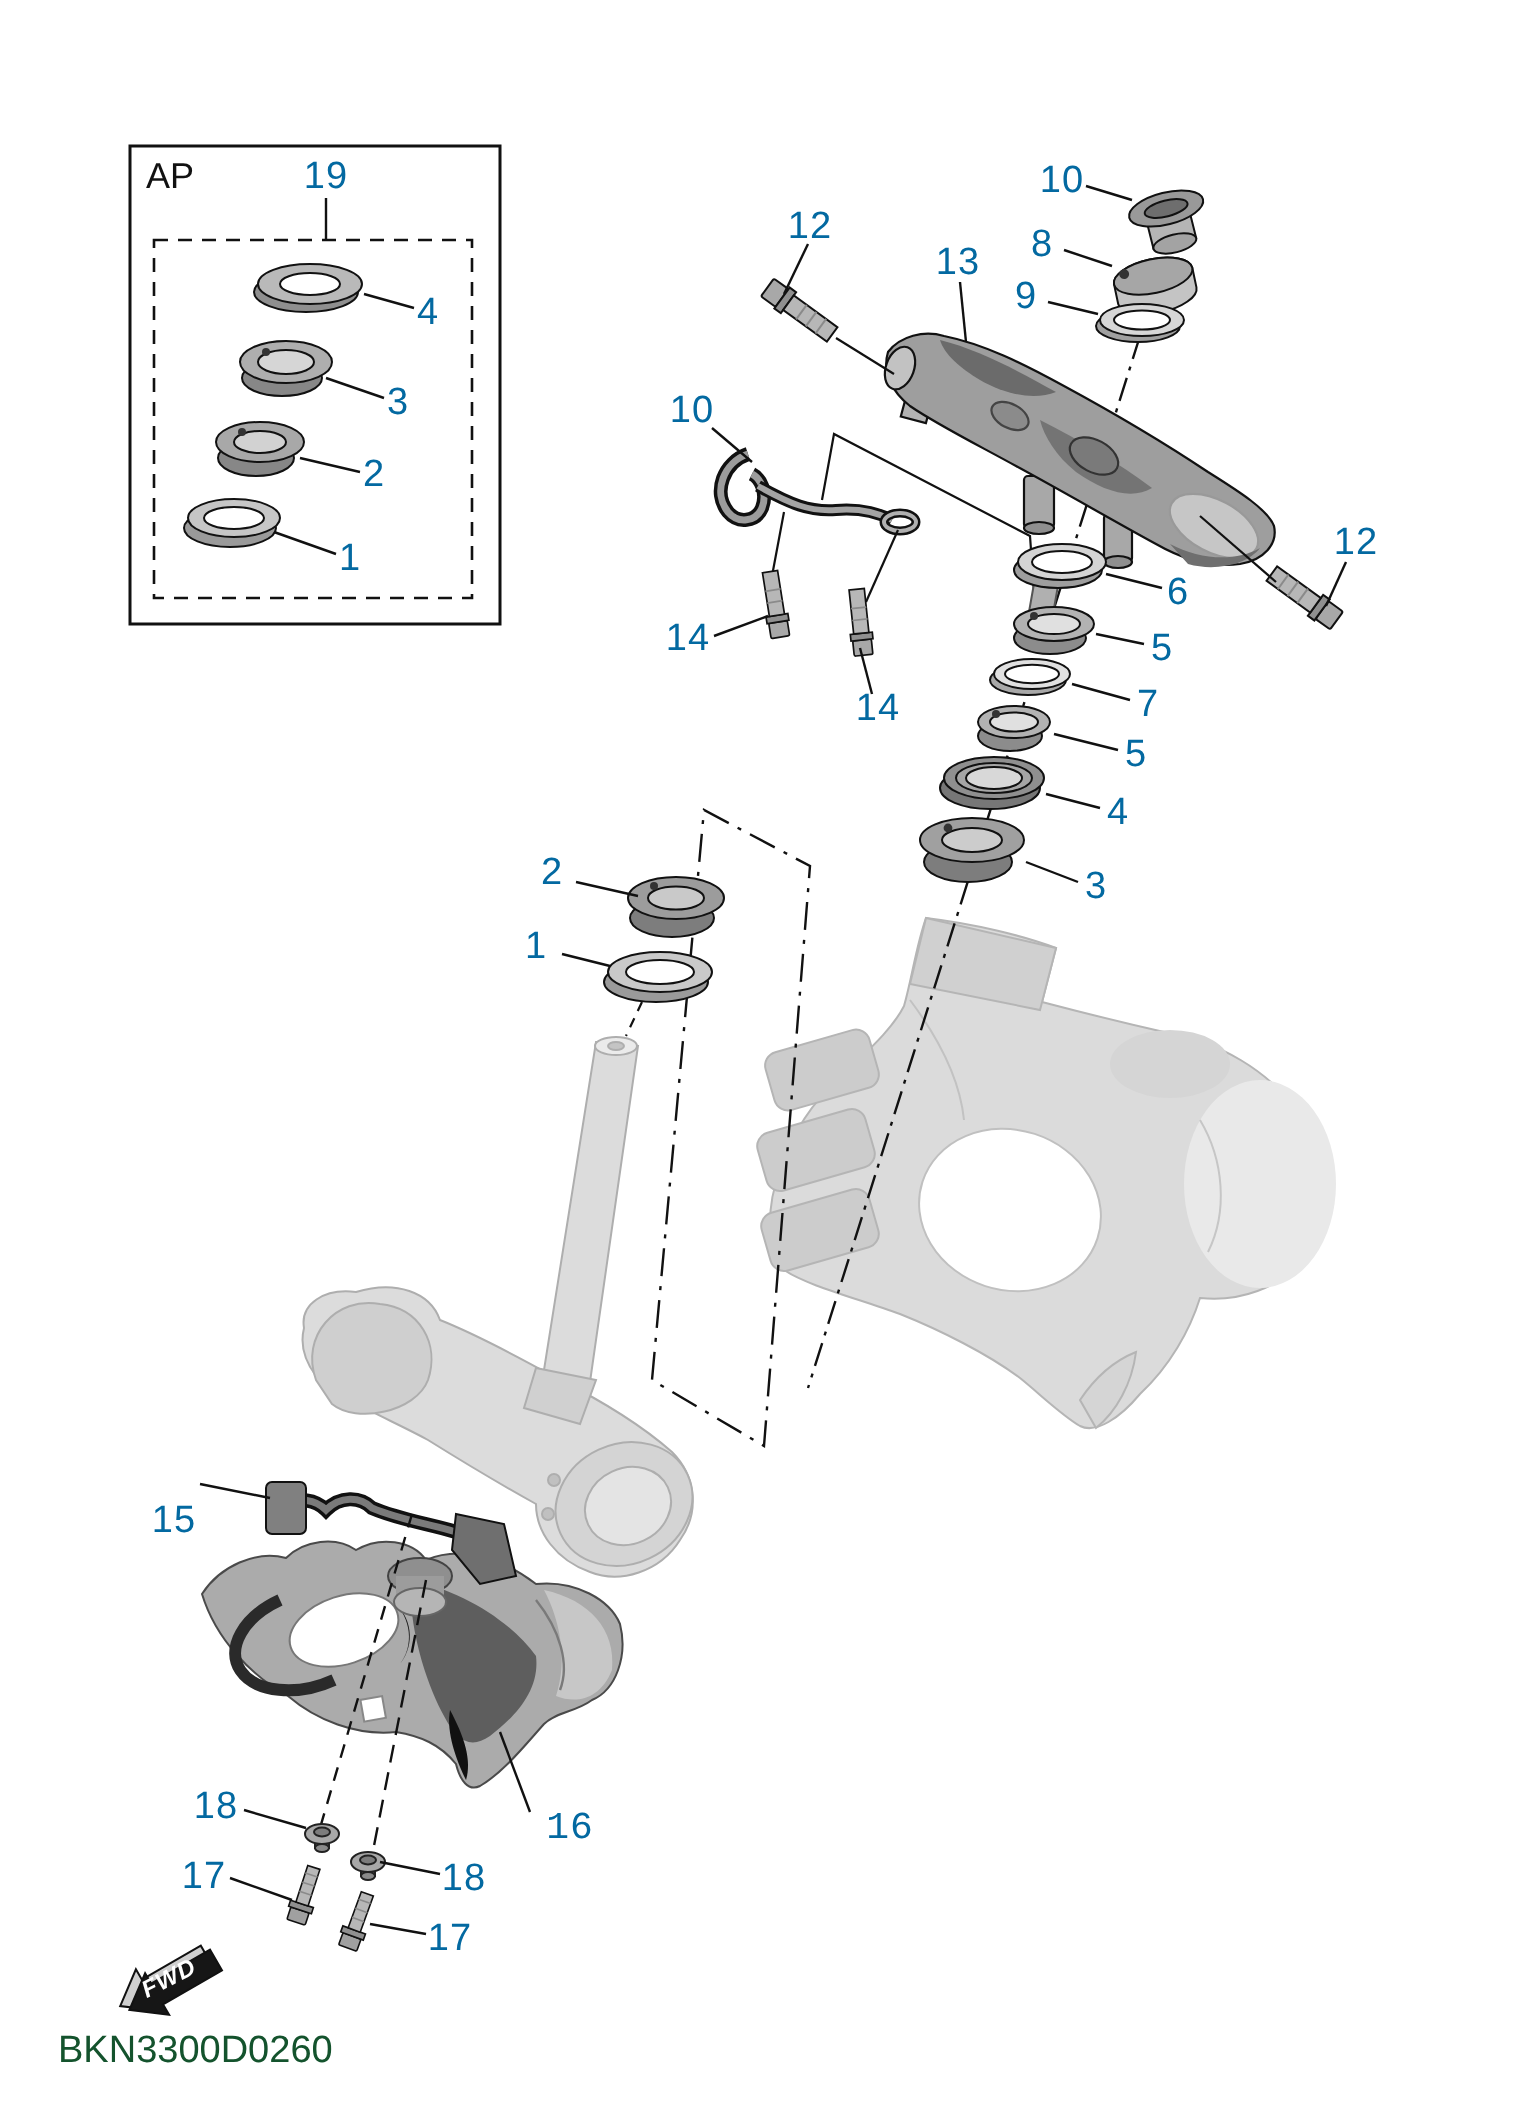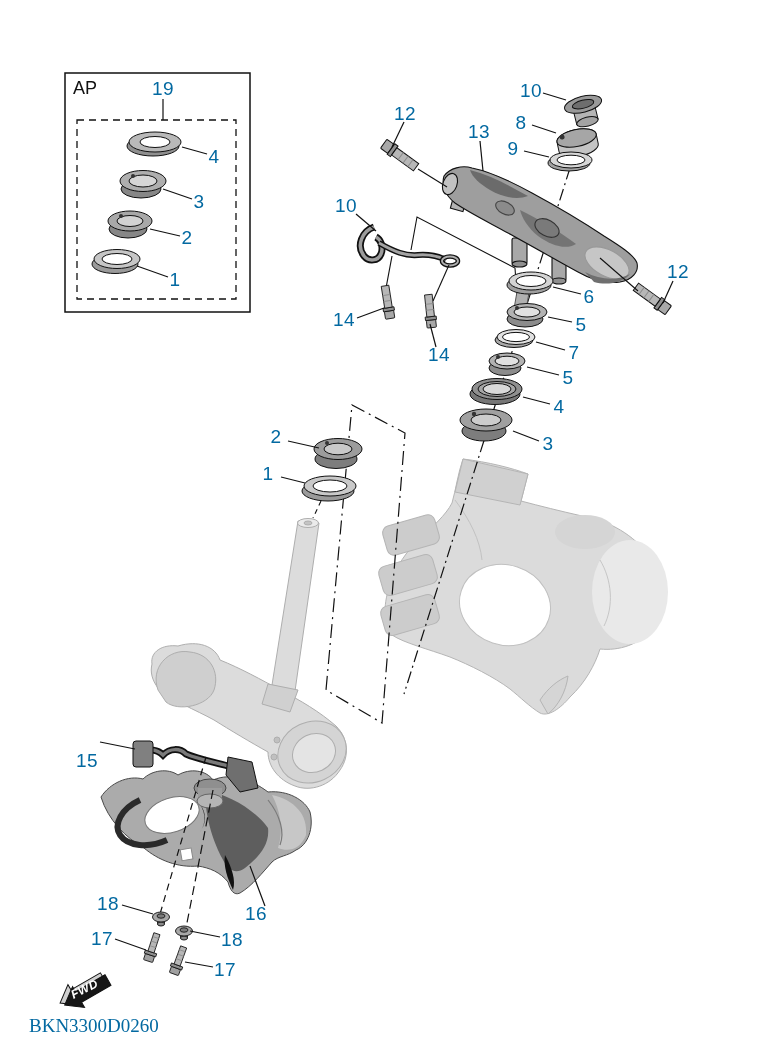--- a/index.html
+++ b/index.html
@@ -2,21 +2,21 @@
 <html><head>
 <meta charset="utf-8">
 <style>
   html,body{margin:0;padding:0;background:#fff;}
   .stage{position:relative;width:768px;height:1063px;background:#ffffff;overflow:hidden;
          font-family:"Liberation Sans",sans-serif;}
   .stage svg{position:absolute;left:0;top:0;}
   .callout{position:absolute;transform:translate(-50%,-50%);font-size:19px;color:#0369a1;
            letter-spacing:0.5px;white-space:nowrap;}
   .ap-label{position:absolute;left:73px;top:78px;font-size:18px;color:#111;}
-  .code-label{position:absolute;left:29px;top:1015px;font-size:19px;color:#0369a1;font-family:Liberation Serif, serif;}
+  .code-label{position:absolute;left:29px;top:1015px;font-size:19px;color:#14532d;}
   .fwd-label{position:absolute;left:70px;top:982px;font-size:12px;font-weight:bold;
              font-style:italic;color:#fff;transform:rotate(-27deg);letter-spacing:0.5px;}
 </style>
 </head>
 <body>
 
 <div class="stage">
 
 <svg width="768" height="1063" viewBox="0 0 768 1063">
 
@@ -344,21 +344,21 @@
       <div class="callout" style="left: 439px; top: 355px;">14</div>
       <div class="callout" style="left: 589px; top: 297px;">6</div>
       <div class="callout" style="left: 581px; top: 325px;">5</div>
       <div class="callout" style="left: 574px; top: 353px;">7</div>
       <div class="callout" style="left: 568px; top: 378px;">5</div>
       <div class="callout" style="left: 559px; top: 407px;">4</div>
       <div class="callout" style="left: 548px; top: 444px;">3</div>
       <div class="callout" style="left: 276px; top: 437px;">2</div>
       <div class="callout" style="left: 268px; top: 474px;">1</div>
       <div class="callout" style="left: 87px; top: 741px; margin-top: 20px;">15</div>
-      <div class="callout" style="left: 256px; top: 914px;">16</div>
+      <div class="callout" style="left: 285px; top: 914px; font-family: Liberation Mono, monospace;">16</div>
       <div class="callout" style="left: 108px; top: 904px;">18</div>
       <div class="callout" style="left: 102px; top: 939px;">17</div>
       <div class="callout" style="left: 232px; top: 940px;">18</div>
       <div class="callout" style="left: 225px; top: 970px;">17</div>
     </div>
 <div class="fwd-label">FWD</div>
 <div class="code-label">BKN3300D0260</div>
 
 </div>
 

